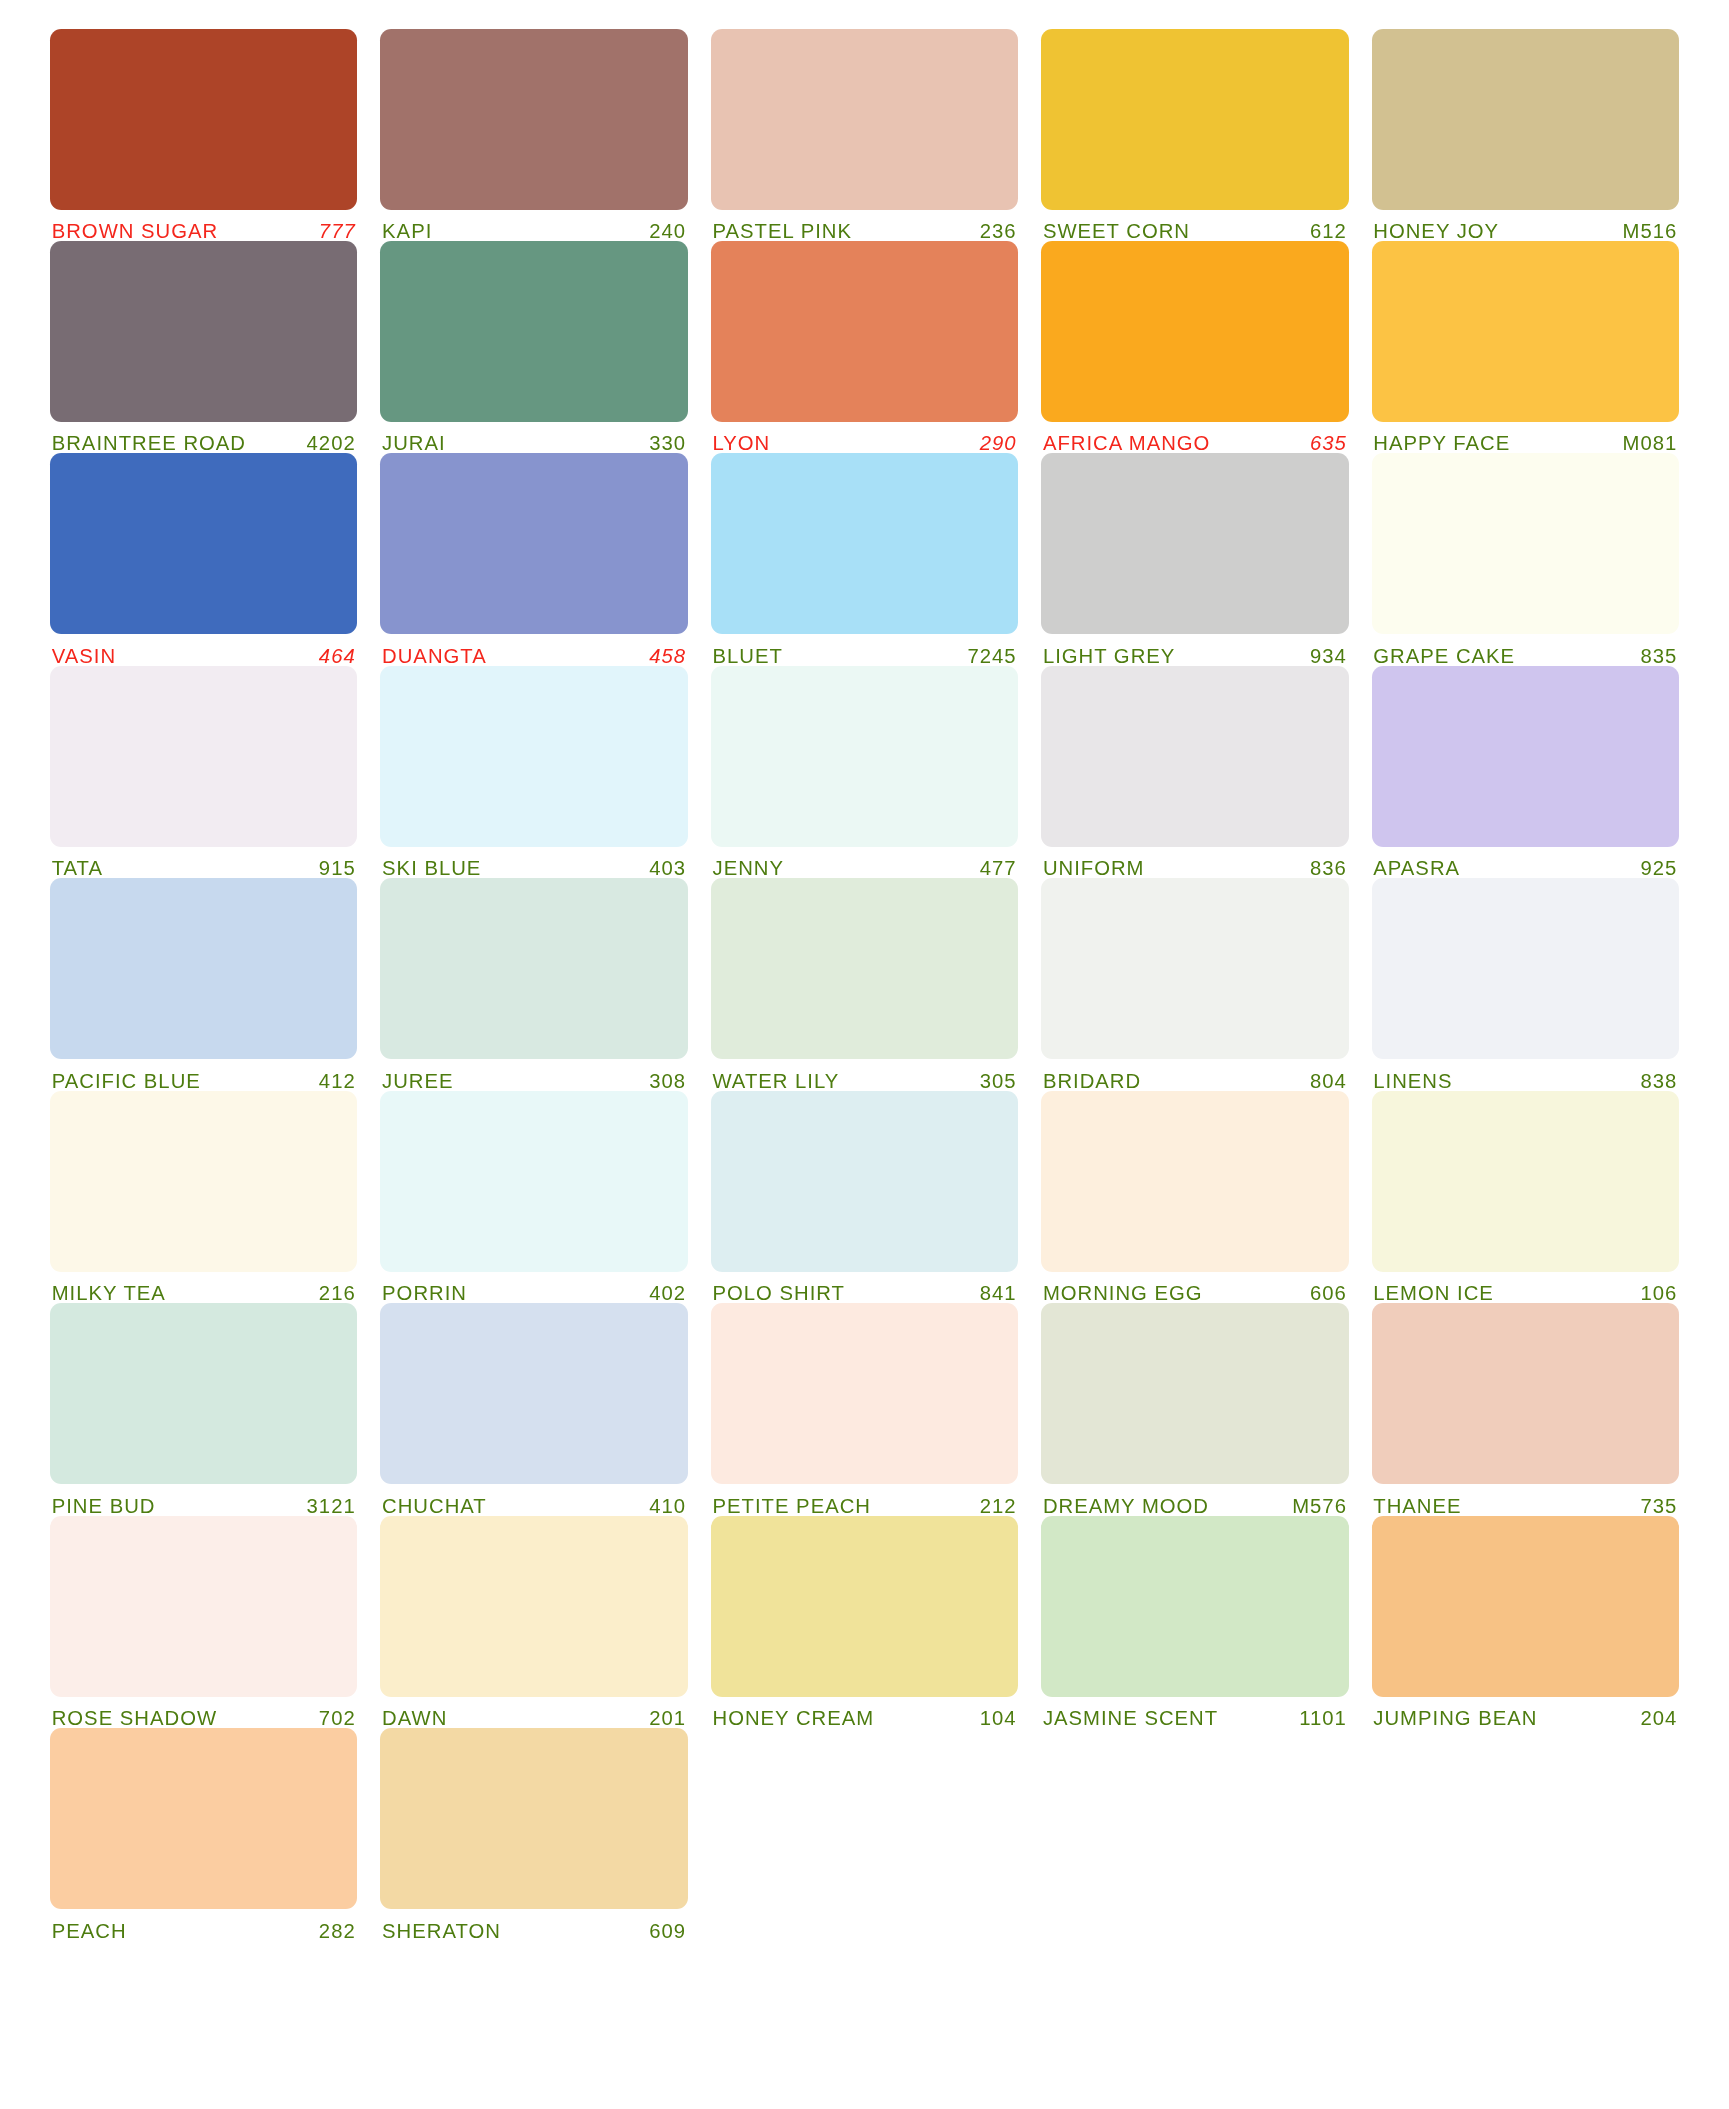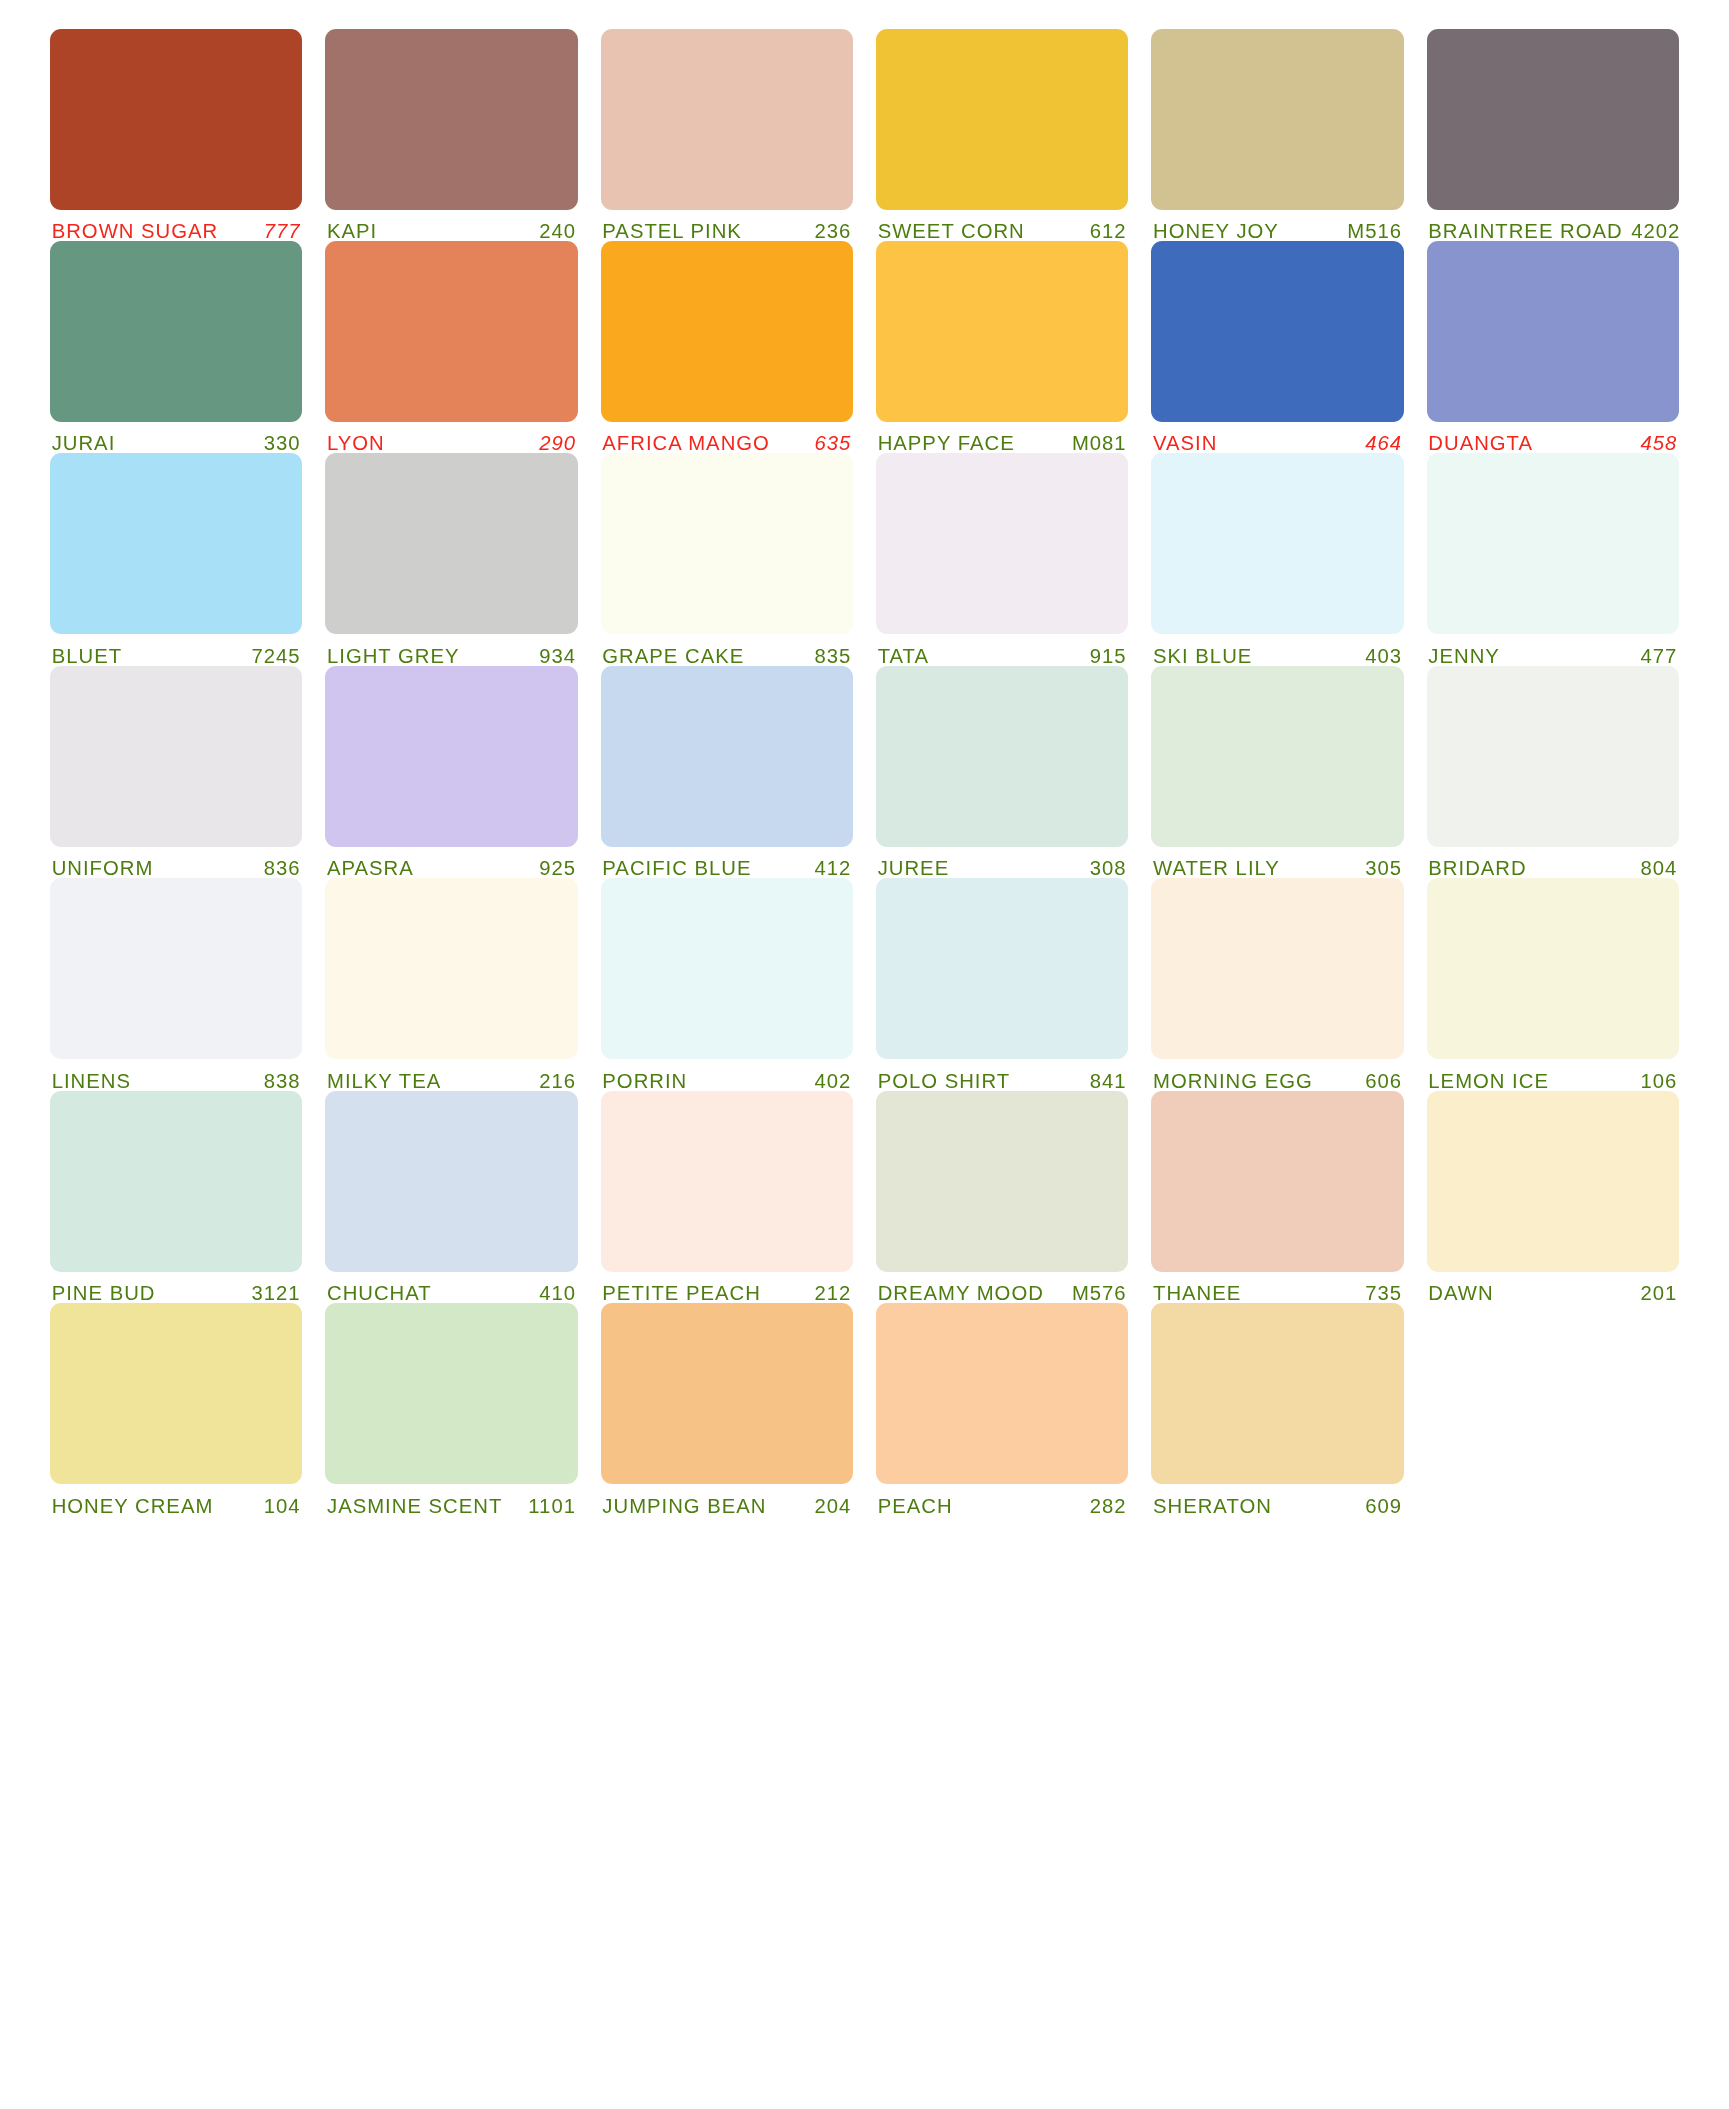--- a/index.html
+++ b/index.html
@@ -11,21 +11,21 @@
   }
   body {
     width: 1729px;
     height: 2110px;
     font-family: "Liberation Sans", sans-serif;
     overflow: hidden;
   }
 
   #palette-grid {
     display: grid;
-    grid-template-columns: repeat(6, 1fr);
+    grid-template-columns: repeat(5, 1fr);
     grid-template-rows: repeat(10, 1fr);
     column-gap: 23px;
     row-gap: 0px;
     width: 1729px;
     height: 1589px;
     padding: 28.5px 50px 12px 50px;
   }
 
   .swatch-cell {
     display: flex;
@@ -313,20 +313,27 @@
       </div>
     </div>
     <div class="swatch-cell">
       <div class="swatch-chip" style="background: rgb(240, 205, 187);"></div>
       <div class="swatch-caption">
         <span class="swatch-name">THANEE</span>
         <span class="swatch-code">735</span>
       </div>
     </div>
     <div class="swatch-cell">
+      <div class="swatch-chip" style="background: rgb(252, 238, 233);"></div>
+      <div class="swatch-caption">
+        <span class="swatch-name">ROSE SHADOW</span>
+        <span class="swatch-code">702</span>
+      </div>
+    </div>
+    <div class="swatch-cell">
       <div class="swatch-chip" style="background: rgb(251, 238, 203);"></div>
       <div class="swatch-caption">
         <span class="swatch-name">DAWN</span>
         <span class="swatch-code">201</span>
       </div>
     </div>
     <div class="swatch-cell">
       <div class="swatch-chip" style="background: rgb(240, 227, 154);"></div>
       <div class="swatch-caption">
         <span class="swatch-name">HONEY CREAM</span>

